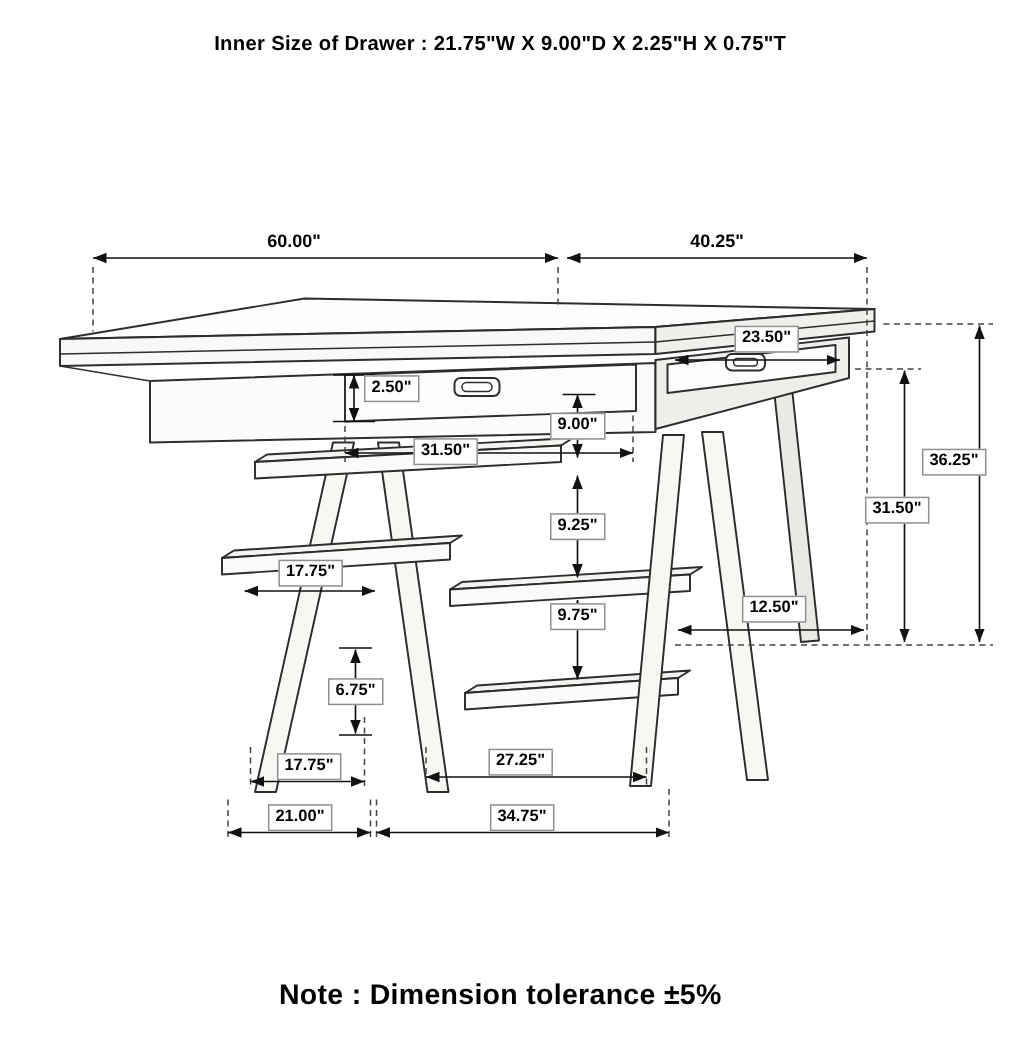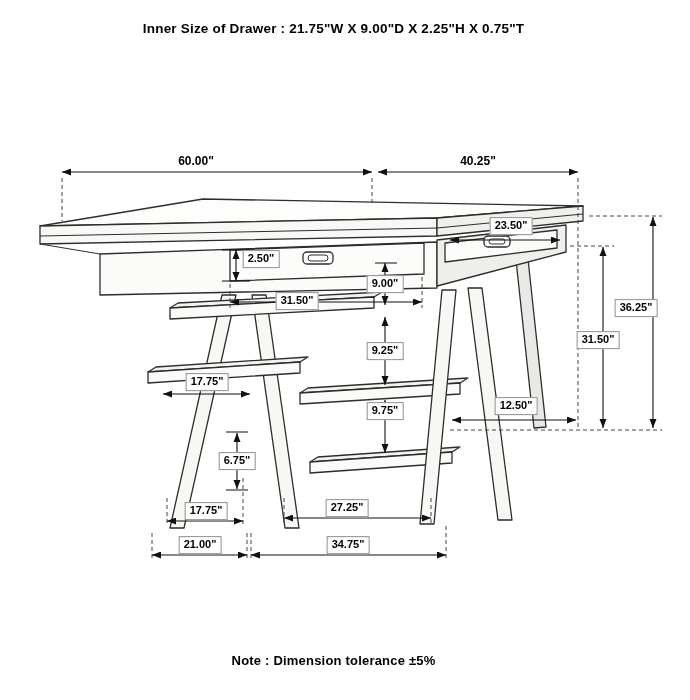--- a/index.html
+++ b/index.html
@@ -6,21 +6,21 @@
   .page {
     position:relative; width:667px; height:700px; background:#ffffff;
     overflow:hidden; font-family:"Liberation Sans", sans-serif; color:#000;
   }
   .header-text {
     position:absolute; top:21px; left:0; width:100%; text-align:center;
     font-weight:bold; font-size:13.5px; letter-spacing:0.2px;
   }
   .footer-text {
     position:absolute; top:653px; left:0; width:100%; text-align:center;
-    font-weight:bold; font-size:13px; letter-spacing:0.2px;
+    font-weight:bold; font-size:19px; letter-spacing:0.2px;
   }
   svg.art { position:absolute; left:0; top:0; }
   .dim {
     position:absolute; transform:translate(-50%,-50%);
     font-size:11px; font-weight:bold; line-height:1.25; white-space:nowrap;
     background:#ffffff; border:1px solid #8f8f8f; padding:1px 4px;
   }
   .dim.plain { border:none; background:transparent; font-size:12px; padding:0 2px; }
 
   

